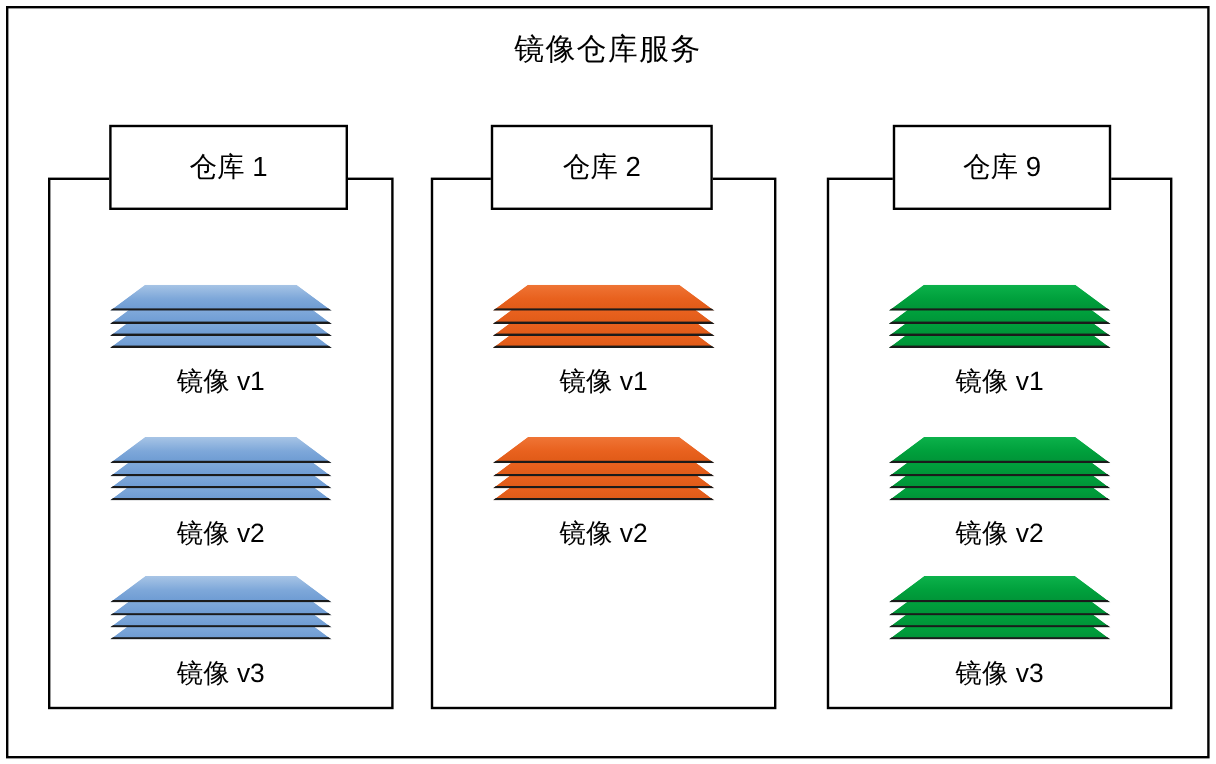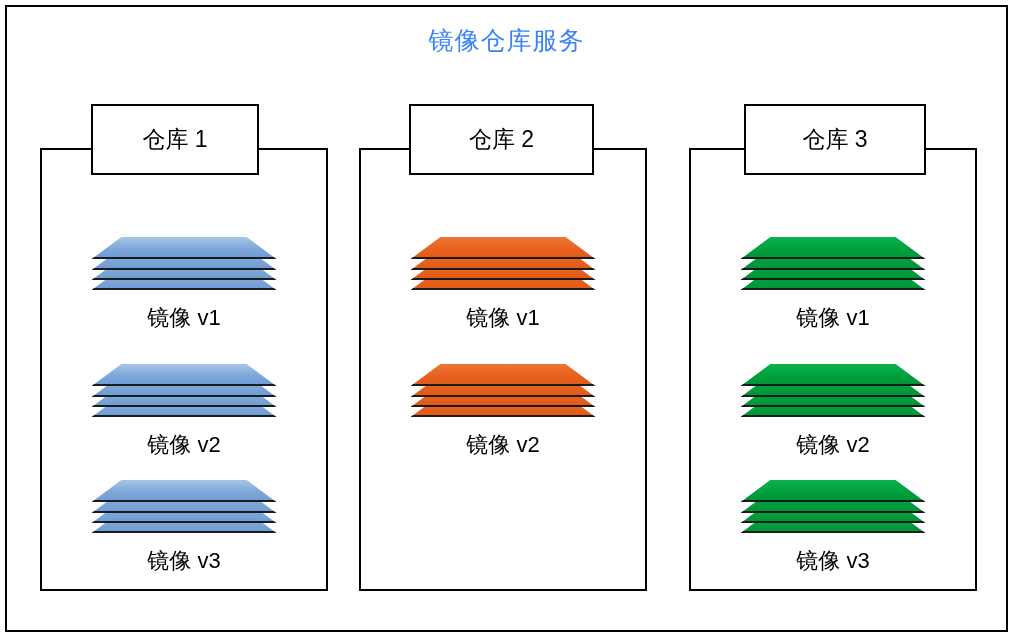--- a/index.html
+++ b/index.html
@@ -28,21 +28,21 @@
     box-sizing: border-box;
     background: #ffffff;
   }
   .service-title {
     position: absolute;
     left: 0;
     top: 24px;
     width: 1013px;
     text-align: center;
     font-size: 25px;
-    color: #3b82f6;
+    color: #000000;
     letter-spacing: 1px;
     white-space: nowrap;
   }
   
   .repo {
     position: absolute;
     box-sizing: border-box;
     border: 2px solid #000000;
     background: transparent;
   }
@@ -58,21 +58,21 @@
     background: #ffffff;
     height: 71px;
     display: flex;
     align-items: center;
     justify-content: center;
     font-size: 23px;
     color: #000000;
     white-space: nowrap;
     z-index: 5;
   }
-  .repo-header-1 { left: 91px;  top: 104px; width: 168px; }
+  .repo-header-1 { left: 91px;  top: 104px; width: 199px; }
   .repo-header-2 { left: 409px; top: 104px; width: 185px; justify-content: center; }
   .repo-header-3 { left: 744px; top: 104px; width: 182px; }
 
   
   .image-item {
     position: absolute;
     width: 200px;
     z-index: 3;
   }
   .stack {
@@ -245,21 +245,21 @@
         <div class="layer layer-3">
           <div class="face" style="background: linear-gradient(rgb(239, 117, 54) 0%, rgb(232, 97, 30) 55%, rgb(223, 90, 23) 100%);"></div>
           <div class="edge"></div>
         </div>
       </div>
     <div class="caption">镜像 v2</div>
   </div>
 
   <div class="repo repo-3"></div>
   <div class="repo-header repo-header-3">
-    <span>仓库 3</span>
+    <span>仓库 9</span>
   </div>
 
   <div class="image-item col-3 row-1">
     <div class="stack">
         <div class="layer layer-0">
           <div class="face" style="background: linear-gradient(rgb(12, 178, 75) 0%, rgb(0, 160, 60) 55%, rgb(0, 146, 55) 100%);"></div>
           <div class="edge"></div>
         </div>
         <div class="layer layer-1">
           <div class="face" style="background: linear-gradient(rgb(12, 178, 75) 0%, rgb(0, 160, 60) 55%, rgb(0, 146, 55) 100%);"></div>

